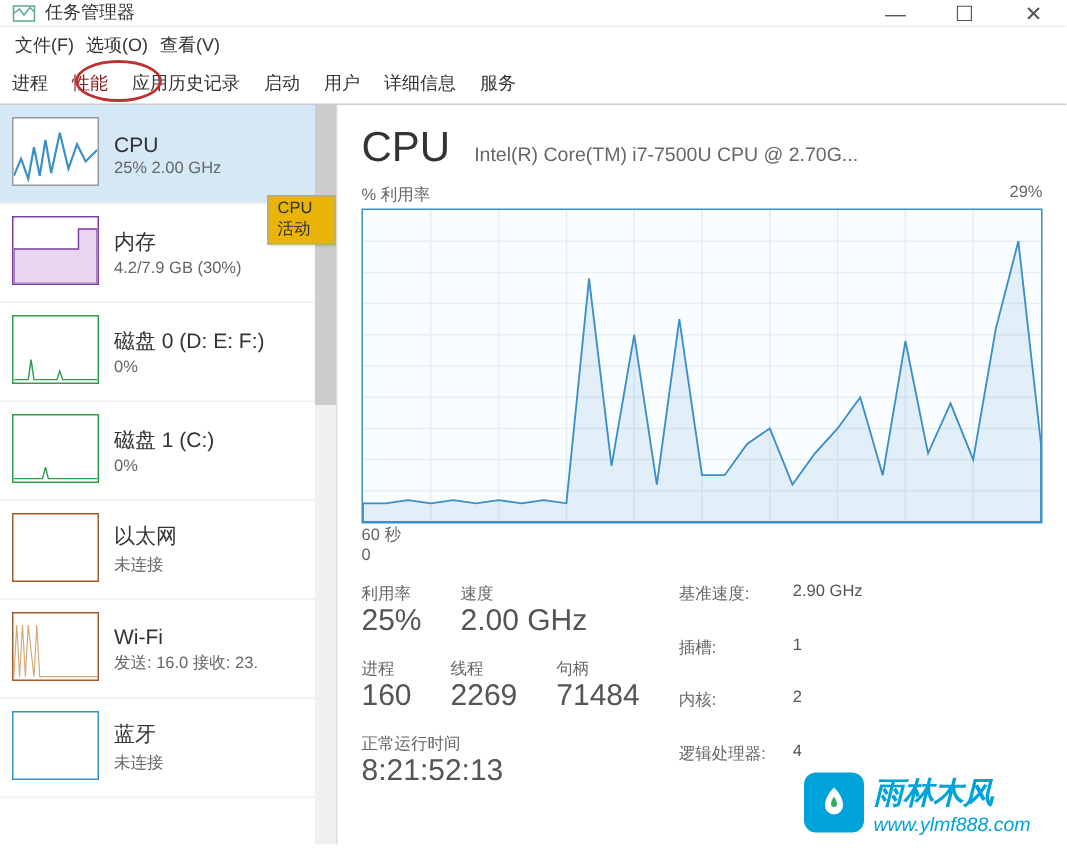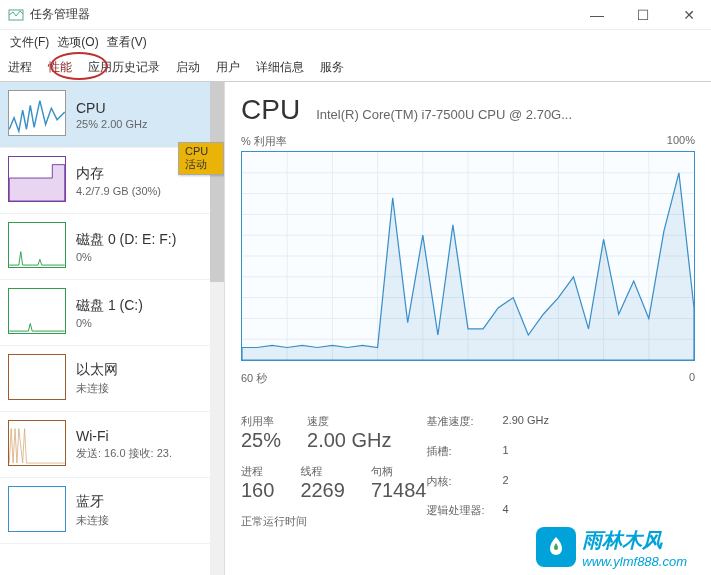--- a/index.html
+++ b/index.html
@@ -1,18 +1,18 @@
 <!DOCTYPE html>
 <html><head>
 <meta charset="utf-8">
 <style>
 * { margin: 0; padding: 0; box-sizing: border-box; font-family: "Microsoft YaHei", "Segoe UI", sans-serif; }
 body { width: 711px; height: 575px; overflow: hidden; background: #fff; font-size: 12px; color: #333; }
 
-.titlebar { height: 30px; display: flex; align-items: center; padding: 0 8px; border-bottom: 1px solid #eee; }
+.titlebar { height: 18px; display: flex; align-items: center; padding: 0 8px; border-bottom: 1px solid #eee; }
 .titlebar .app-icon { width: 16px; height: 16px; margin-right: 6px; }
 .titlebar .title { flex: 1; font-size: 12px; }
 .titlebar .win-btns { display: flex; gap: 18px; }
 .titlebar .win-btn { width: 28px; text-align: center; font-size: 14px; color: #555; cursor: default; }
 
 .menubar { height: 24px; display: flex; align-items: center; padding: 0 6px; gap: 0; }
 .menubar span { padding: 2px 4px; font-size: 12px; }
 
 .tabbar { height: 28px; display: flex; align-items: center; border-bottom: 1px solid #ccc; position: relative; }
 .tabbar .tab { padding: 4px 8px; font-size: 12px; }
@@ -33,23 +33,23 @@
 
 .tooltip { position: absolute; background: #eab308; border: 1px solid #aaa; padding: 2px 6px; font-size: 11px; box-shadow: 1px 1px 2px rgba(0,0,0,0.2); }
 
 .main { flex: 1; padding: 12px 16px 0 16px; position: relative; }
 .main-header { display: flex; align-items: baseline; gap: 16px; margin-bottom: 8px; }
 .main-header .big { font-size: 28px; font-weight: 400; }
 .main-header .sub { font-size: 13px; color: #666; white-space: nowrap; overflow: hidden; }
 .chart-labels { display: flex; justify-content: space-between; font-size: 11px; color: #666; margin-bottom: 2px; }
 .big-chart { width: 100%; height: 210px; border: 1px solid #3a8fc8; position: relative; background: linear-gradient(#fafdff,#fafdff); }
 .big-chart svg { width: 100%; height: 100%; display: block; }
-.axis-labels { display: flex; justify-content: space-between; font-size: 11px; color: #666; margin-top: 10px; }
-
-.stats { display: flex; margin-top: 28px; }
+.axis-labels { display: flex; justify-content: space-between; font-size: 11px; color: #666; margin-top: 0; flex-direction: column; }
+
+.stats { display: flex; margin-top: 12px; gap: 26px; }
 .stats-col { display: flex; flex-direction: column; gap: 12px; }
 .stat .lbl { font-size: 11px; color: #666; }
 .stat .val { font-size: 20px; color: #555; }
 .spec-grid { display: grid; grid-template-columns: auto auto; column-gap: 18px; row-gap: 4px; font-size: 11px; }
 .spec-grid .k { color: #666; }
 .spec-grid .v { color: #555; }
 
 .watermark { position: absolute; right: 24px; bottom: 6px; display: flex; align-items: flex-start; gap: 6px; }
 .watermark .logo { width: 40px; height: 40px; background: #00a3d9; border-radius: 8px; display: flex; align-items: center; justify-content: center; color: #fff; font-size: 22px; }
 .watermark .txt { display: flex; flex-direction: column; }
@@ -180,21 +180,21 @@
     <div class="tooltip" style="left:178px; top:60px;">CPU 活动</div>
   </div>
 
   <div class="main">
     <div class="main-header">
       <span class="big">CPU</span>
       <span class="sub">Intel(R) Core(TM) i7-7500U CPU @ 2.70G...</span>
     </div>
     <div class="chart-labels">
       <span>% 利用率</span>
-      <span>100%</span>
+      <span>29%</span>
     </div>
     <div class="big-chart">
       <svg viewBox="0 0 440 210" preserveAspectRatio="none">
         <g stroke="#e4eef5" stroke-width="1">
           <line x1="0" y1="21" x2="440" y2="21"></line>
             <line x1="0" y1="42" x2="440" y2="42"></line>
             <line x1="0" y1="63" x2="440" y2="63"></line>
             <line x1="0" y1="84" x2="440" y2="84"></line>
             <line x1="0" y1="105" x2="440" y2="105"></line>
             <line x1="0" y1="126" x2="440" y2="126"></line>
@@ -240,20 +240,21 @@
               <div class="lbl">线程</div>
               <div class="val">2269</div>
             </div>
           <div class="stat">
               <div class="lbl">句柄</div>
               <div class="val">71484</div>
             </div>
         </div>
         <div class="stat">
             <div class="lbl">正常运行时间</div>
+            <div class="val">8:21:52:13</div>
           </div>
       </div>
       <div class="spec-grid">
         <span class="k">基准速度:</span>
           <span class="v">2.90 GHz</span>
         <span class="k">插槽:</span>
           <span class="v">1</span>
         <span class="k">内核:</span>
           <span class="v">2</span>
         <span class="k">逻辑处理器:</span>

